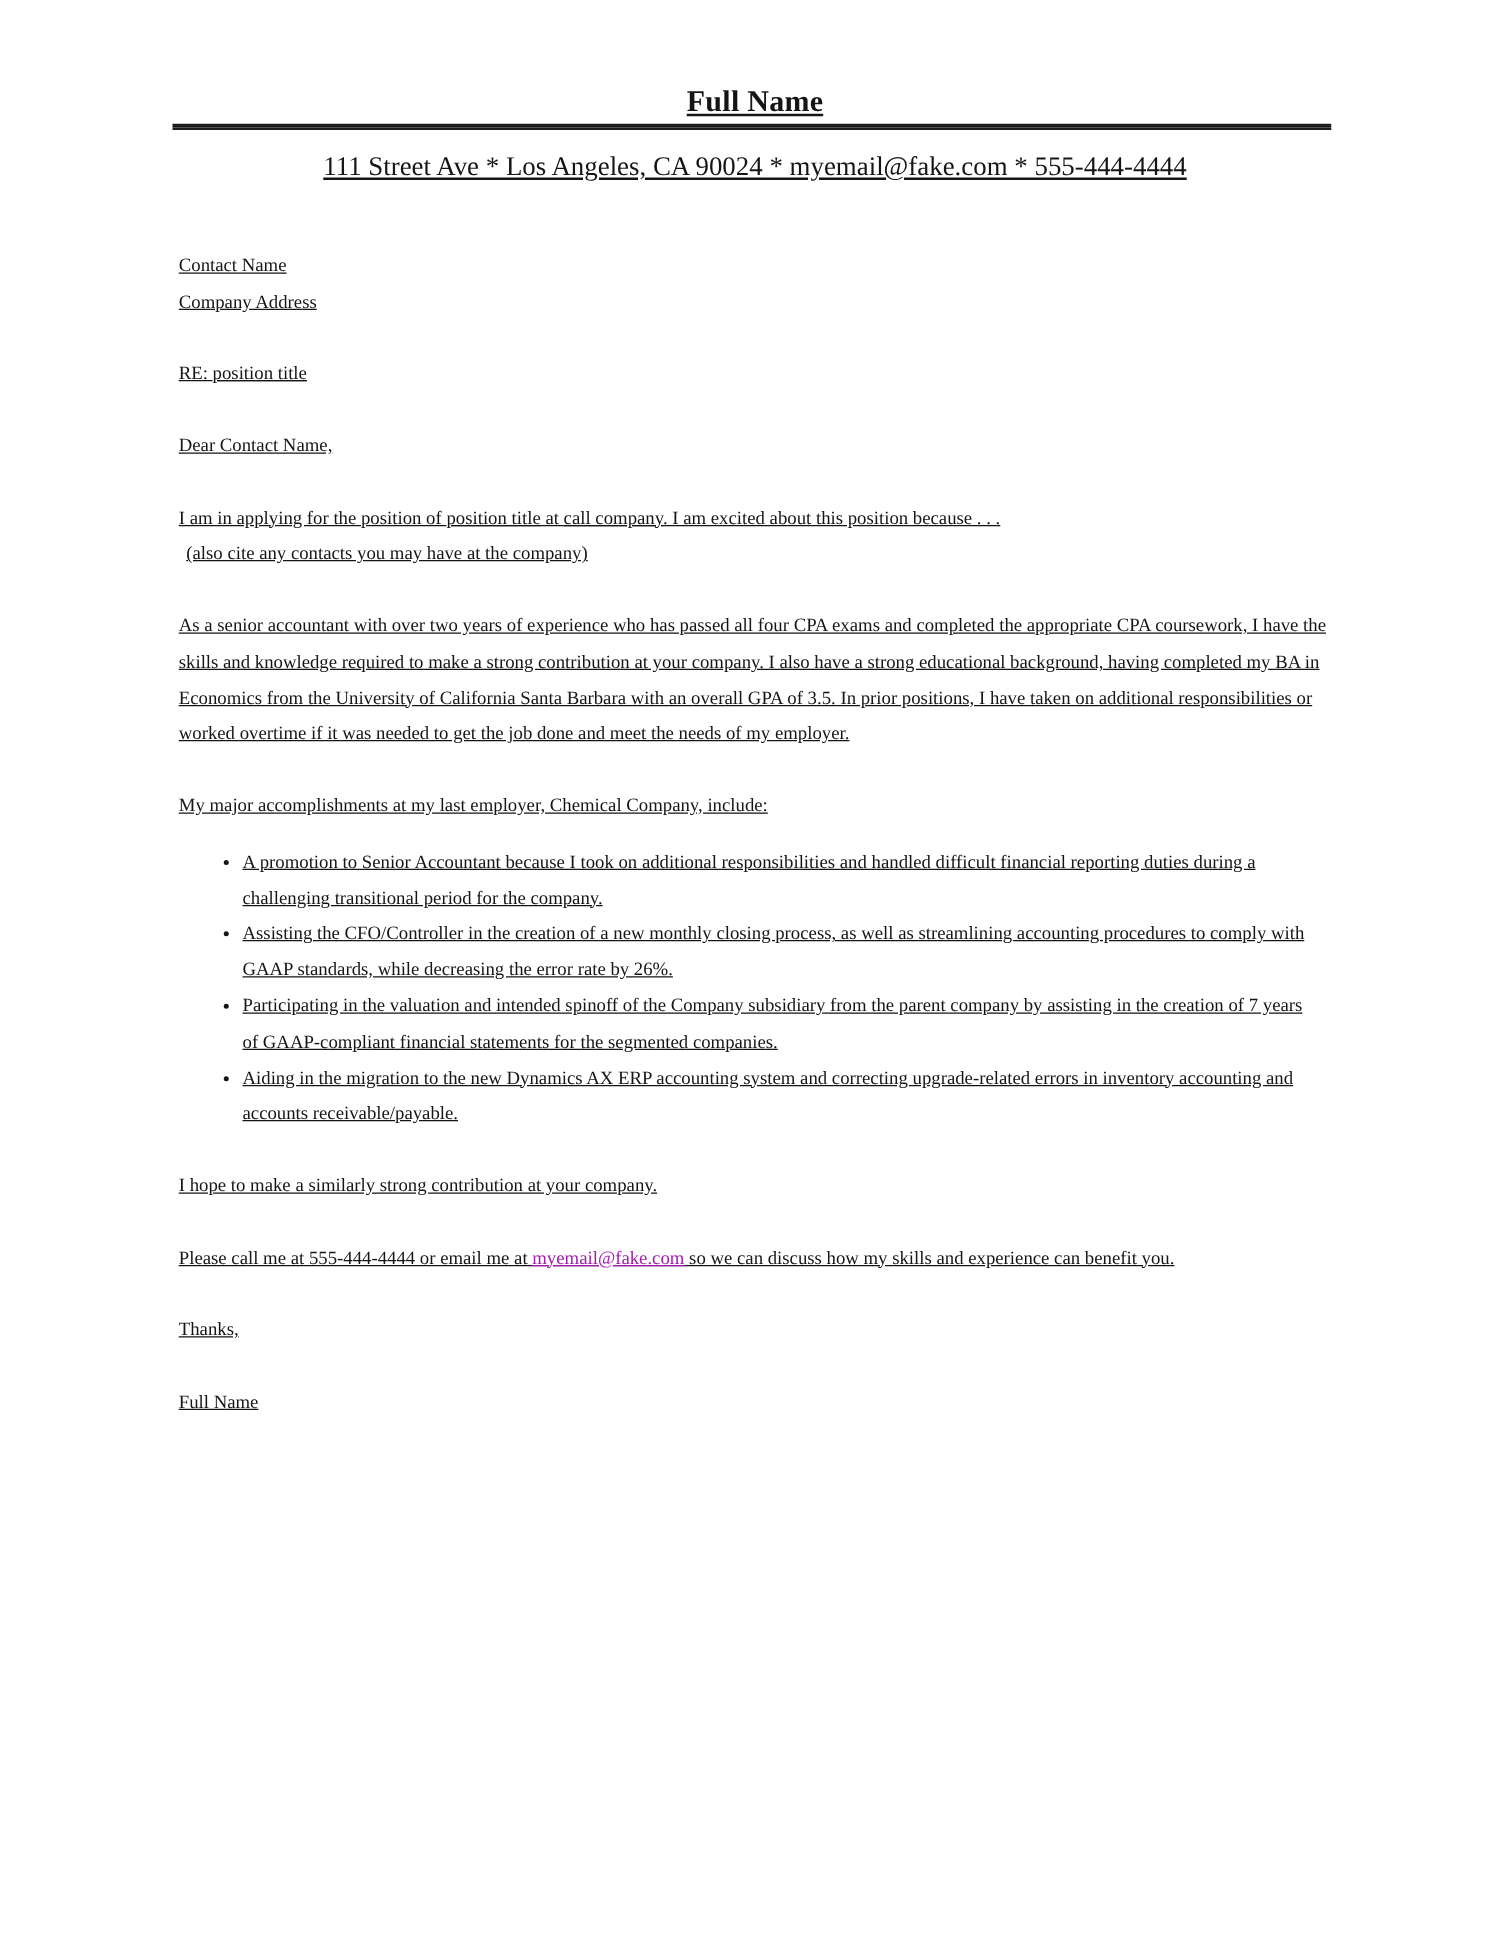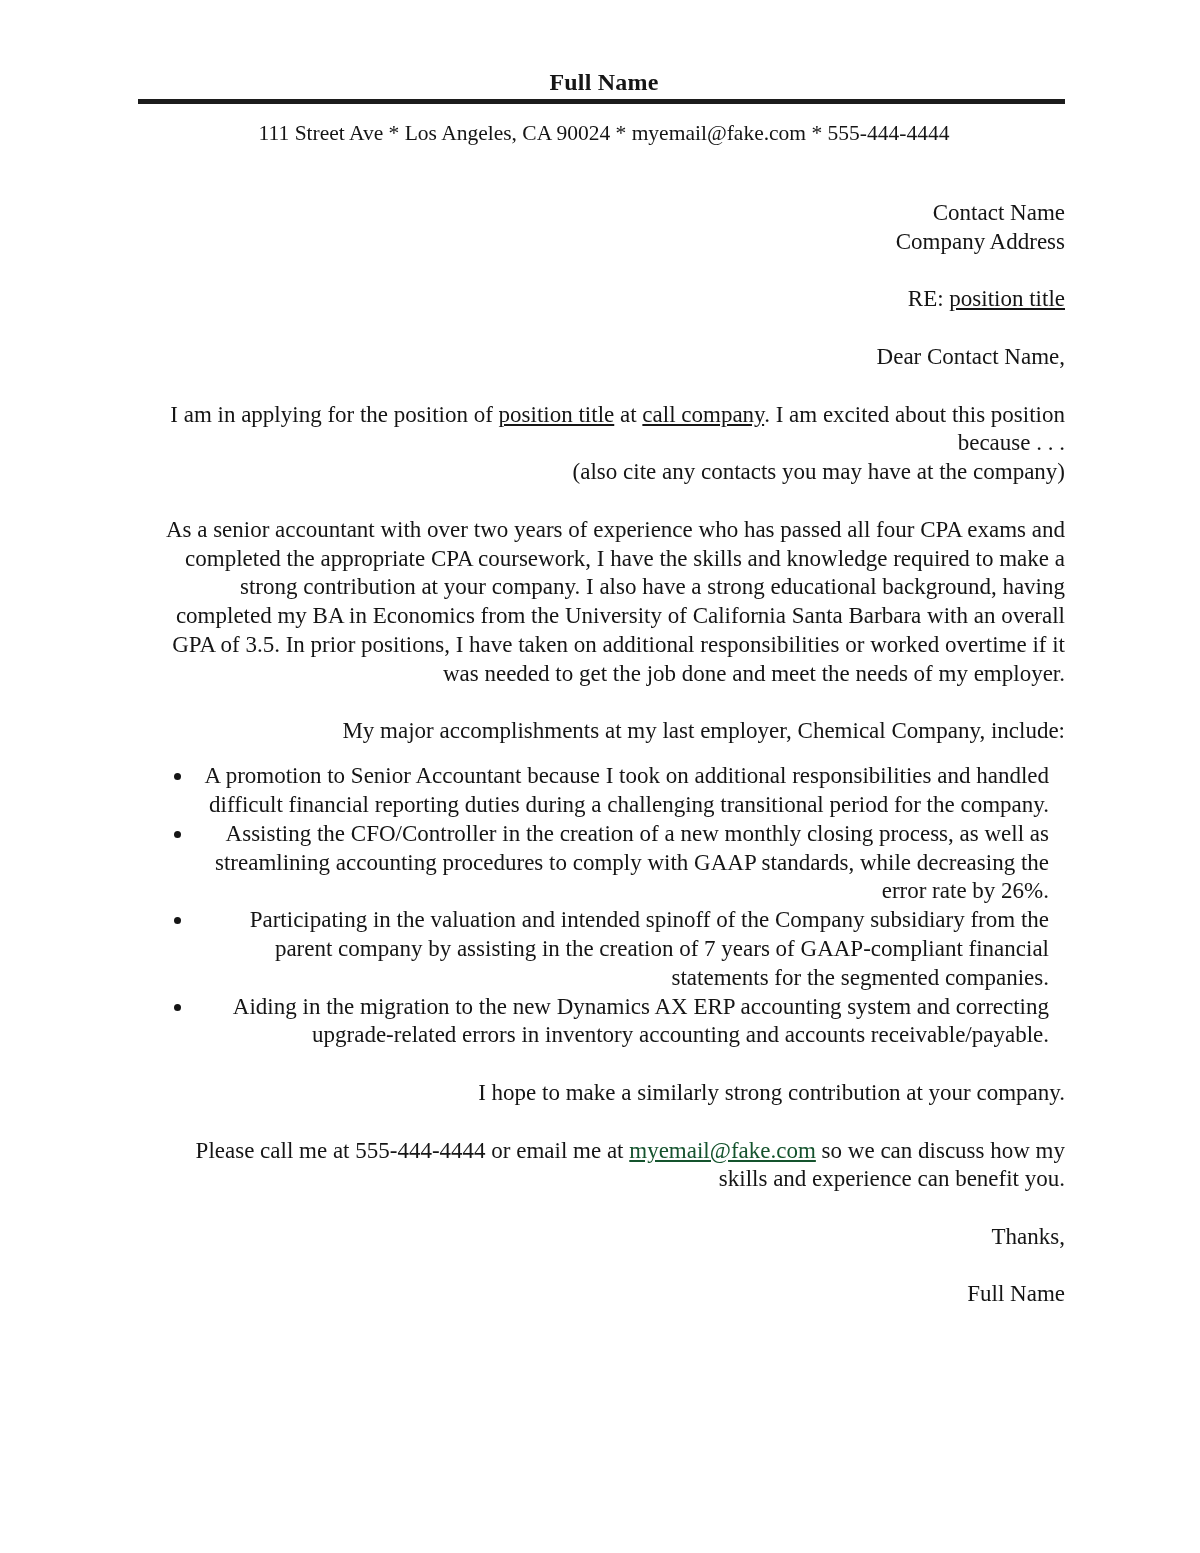--- a/index.html
+++ b/index.html
@@ -8,20 +8,21 @@
     width: 1200px;
     height: 1553px;
     overflow: hidden;
     font-family: "Liberation Serif", serif;
     color: #151515;
   }
   .page {
     width: 1200px;
     height: 1553px;
     padding: 68px 135px 0 143px;
+    text-decoration: underline;
   }
   .doc-title {
     text-align: center;
     font-size: 24px;
     font-weight: bold;
     line-height: 28px;
     letter-spacing: 0.2px;
   }
   .header-rule {
     margin-top: 3px;
@@ -29,26 +30,26 @@
     height: 3px;
     border-top: 3px solid #1c1c1c;
     border-bottom: 2px solid #1c1c1c;
   }
   .contact-line {
     text-align: center;
     font-size: 21.5px;
     line-height: 28px;
     margin-top: 15px;
   }
-  .body-text { font-size: 23px; line-height: 28.8px; text-align: right; }
+  .body-text { font-size: 15px; line-height: 28.8px; }
   .block { margin-top: 52px; }
   .para { margin-top: 28.8px; }
   .u { text-decoration: underline; }
-  .note-line { padding-left: 6px; margin-left: 44px; }
-  a.email-link { color: #14532d; text-decoration: underline; cursor: pointer; }
+  .note-line { padding-left: 6px; }
+  a.email-link { color: #a21caf; text-decoration: underline; cursor: pointer; }
   ul.accomplishments {
     list-style: disc;
     margin: 16px;
     padding-left: 35px;
   }
   ul.accomplishments li {
     margin: 0;
     padding-left: 0;
   }
 </style>

